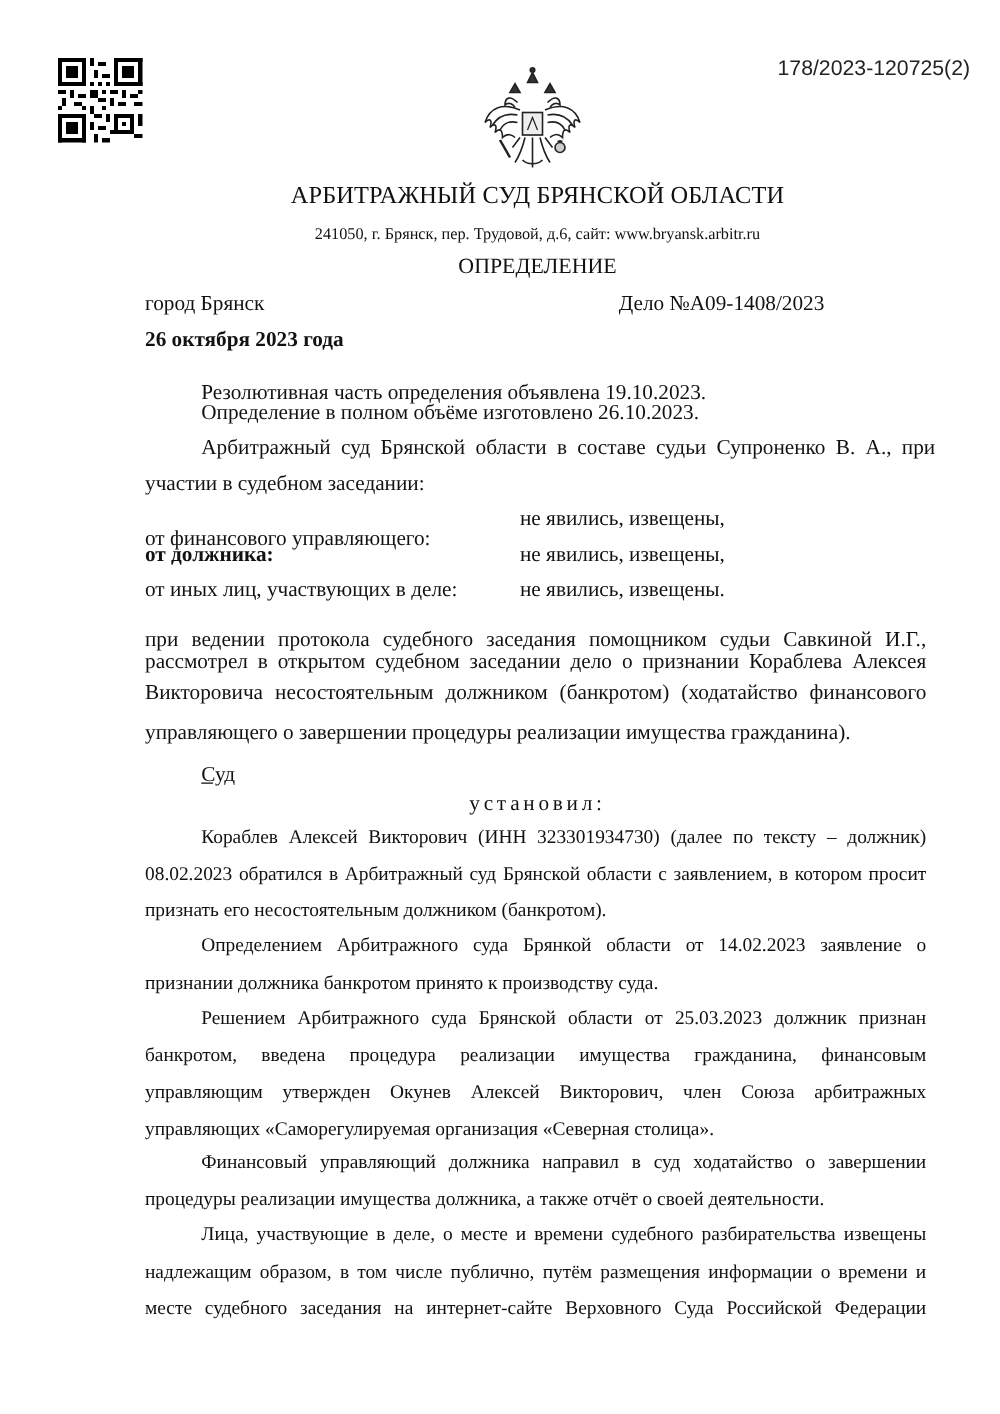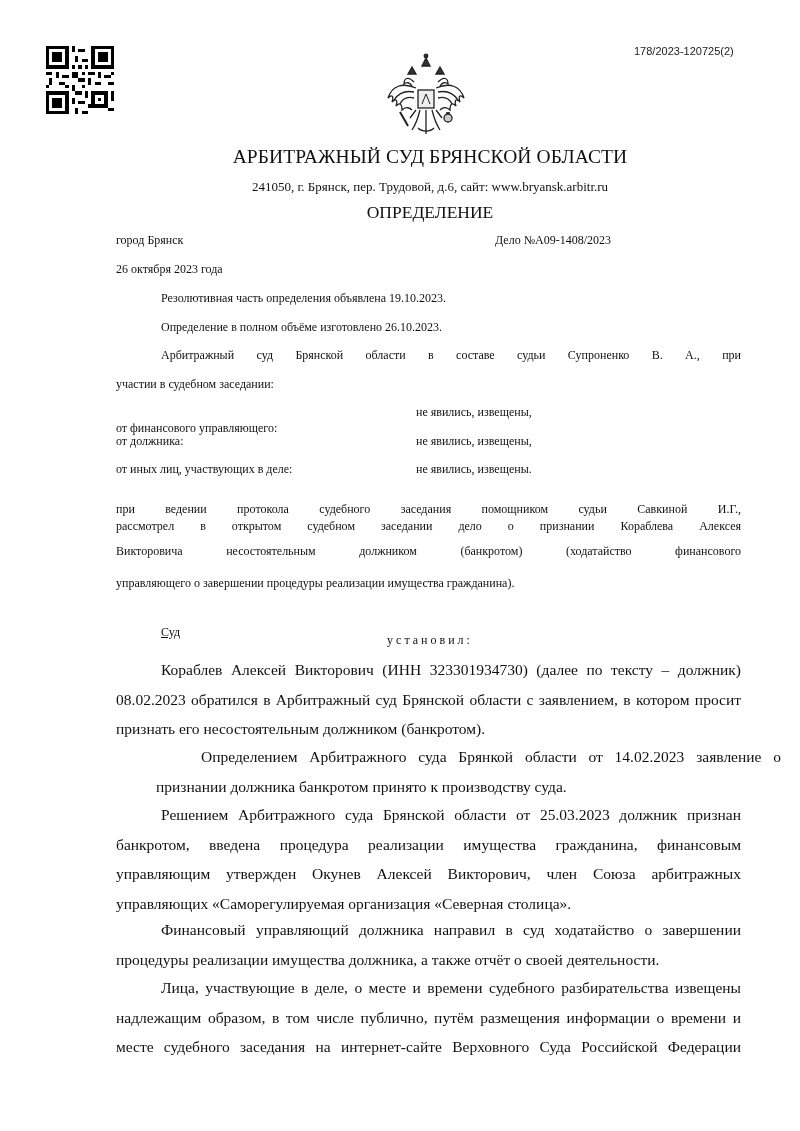--- a/index.html
+++ b/index.html
@@ -1,25 +1,25 @@
 <!DOCTYPE html>
 <html><head>
 <meta charset="utf-8">
 <style>
   html, body { margin: 0; padding: 0; background: #ffffff; }
   body { width: 800px; height: 1131px; position: relative; overflow: hidden;
          font-family: "Liberation Serif", "DejaVu Serif", serif; color: #111; }
   .qr { position: absolute; left: 46px; top: 46px; width: 68px; height: 68px; }
   .docnum { position: absolute; left: 622px; top: 45px; font-family: "Liberation Sans", "DejaVu Sans", sans-serif;
-            font-size: 11px; color: #222; margin-left: 12px; }
+            font-size: 17px; color: #222; }
   .emblem { position: absolute; left: 382px; top: 52px; width: 88px; height: 90px; }
   .court-name { position: absolute; left: 0; width: 860px; top: 146px; text-align: center; font-size: 19.5px; letter-spacing: 0.1px; }
   .address { position: absolute; left: 0; width: 860px; top: 179px; text-align: center; font-size: 13px; }
   .doc-type { position: absolute; left: 0; width: 860px; top: 202px; text-align: center; font-size: 17.5px; }
-  .line { position: absolute; font-size: 12px; white-space: nowrap; }
+  .line { position: absolute; font-size: 17px; white-space: nowrap; }
   .para { position: absolute; left: 116px; width: 625px; font-size: 15.5px; line-height: 29.5px; text-align: justify; }
   .para .first { display: inline-block; width: 45px; }
   .spaced { letter-spacing: 3px; }
 </style>
 </head>
 <body>
 
 <svg class="qr" viewBox="0 0 21 21" shape-rendering="crispEdges">
   <rect x="0" y="0" width="21" height="21" fill="#fff"></rect>
   <g fill="#000">
@@ -113,39 +113,39 @@
     <path d="M34 58 L28 66 M54 58 L60 66"></path>
   </g>
 </svg>
 
 <div class="court-name">АРБИТРАЖНЫЙ СУД БРЯНСКОЙ ОБЛАСТИ</div>
 <div class="address">241050, г. Брянск, пер. Трудовой, д.6, сайт: www.bryansk.arbitr.ru</div>
 <div class="doc-type">ОПРЕДЕЛЕНИЕ</div>
 
 <div class="line" style="left:116px; top:233px;">город Брянск</div>
 <div class="line" style="left:495px; top:233px;">Дело №А09-1408/2023</div>
-<div class="line" style="left:116px; top:262px;">26 октября 2023 года</div>
+<div class="line" style="left:116px; top:262px;font-weight:bold;">26 октября 2023 года</div>
 
-<div class="line" style="left:161px; top:291px;">Резолютивная часть определения объявлена 19.10.2023.</div>
+<div class="line" style="left:161px; top:304px;">Резолютивная часть определения объявлена 19.10.2023.</div>
 <div class="line" style="left:161px; top:320px;">Определение в полном объёме изготовлено 26.10.2023.</div>
 <div class="line" style="left:161px; top:348px; width:580px; text-align:justify; text-align-last:justify; word-spacing:4px;">Арбитражный суд Брянской области в составе судьи Супроненко В. А., при</div>
 <div class="line" style="left:116px; top:377px;">участии в судебном заседании:</div>
 
 <div class="line" style="left:116px; top:405px;margin-top:16px;">от финансового управляющего:</div>
 <div class="line" style="left:416px; top:405px;">не явились, извещены,</div>
-<div class="line" style="left:116px; top:434px;">от должника:</div>
+<div class="line" style="left:116px; top:434px;font-weight:bold;">от должника:</div>
 <div class="line" style="left:416px; top:434px;">не явились, извещены,</div>
 <div class="line" style="left:116px; top:462px;">от иных лиц, участвующих в деле:</div>
 <div class="line" style="left:416px; top:462px;text-align:center;">не явились, извещены.</div>
 
 <div class="line" style="left:116px; top:502px; width:625px; text-align:justify; text-align-last:justify;">при ведении протокола судебного заседания помощником судьи Савкиной И.Г.,</div>
 <div class="line" style="left:116px; top:519px; width:625px; text-align:justify; text-align-last:justify;">рассмотрел в открытом судебном заседании дело о признании Кораблева Алексея</div>
 <div class="line" style="left:116px; top:544px; width:625px; text-align:justify; text-align-last:justify;">Викторовича несостоятельным должником (банкротом) (ходатайство финансового</div>
 <div class="line" style="left:116px; top:576px;text-align:center;">управляющего о завершении процедуры реализации имущества гражданина).</div>
 
-<div class="line" style="left:161px; top:625px;text-decoration:underline;">Суд</div>
+<div class="line" style="left:161px; top:610px;text-decoration:underline;">Суд</div>
 <div class="line spaced" style="left:0; width:860px; text-align:center; top:633px;">установил:</div>
 
 <div class="para" style="top:655px;"><span class="first"></span><span>Кораблев Алексей Викторович (ИНН 323301934730) (далее по тексту – должник) 08.02.2023 обратился в Арбитражный суд Брянской области с заявлением, в котором просит признать его несостоятельным должником (банкротом).</span></div>
-<div class="para" style="top:742px;margin-left:40px;"><span class="first"></span><span>Определением Арбитражного суда Брянкой области от 14.02.2023 заявление о признании должника банкротом принято к производству суда.</span></div>
+<div class="para" style="top:742px;"><span class="first"></span><span>Определением Арбитражного суда Брянкой области от 14.02.2023 заявление о признании должника банкротом принято к производству суда.</span></div>
 <div class="para" style="top:800px;"><span class="first"></span><span>Решением Арбитражного суда Брянской области от 25.03.2023 должник признан банкротом, введена процедура реализации имущества гражданина, финансовым управляющим утвержден Окунев Алексей Викторович, член Союза арбитражных управляющих «Саморегулируемая организация «Северная столица».</span></div>
 <div class="para" style="top:915px;"><span class="first"></span><span>Финансовый управляющий должника направил в суд ходатайство о завершении процедуры реализации имущества должника, а также отчёт о своей деятельности.</span></div>
 <div class="para" style="top:973px; text-align-last:justify;"><span class="first"></span><span>Лица, участвующие в деле, о месте и времени судебного разбирательства извещены надлежащим образом, в том числе публично, путём размещения информации о времени и месте судебного заседания на интернет-сайте Верховного Суда Российской Федерации</span></div>
 
 </body></html>

